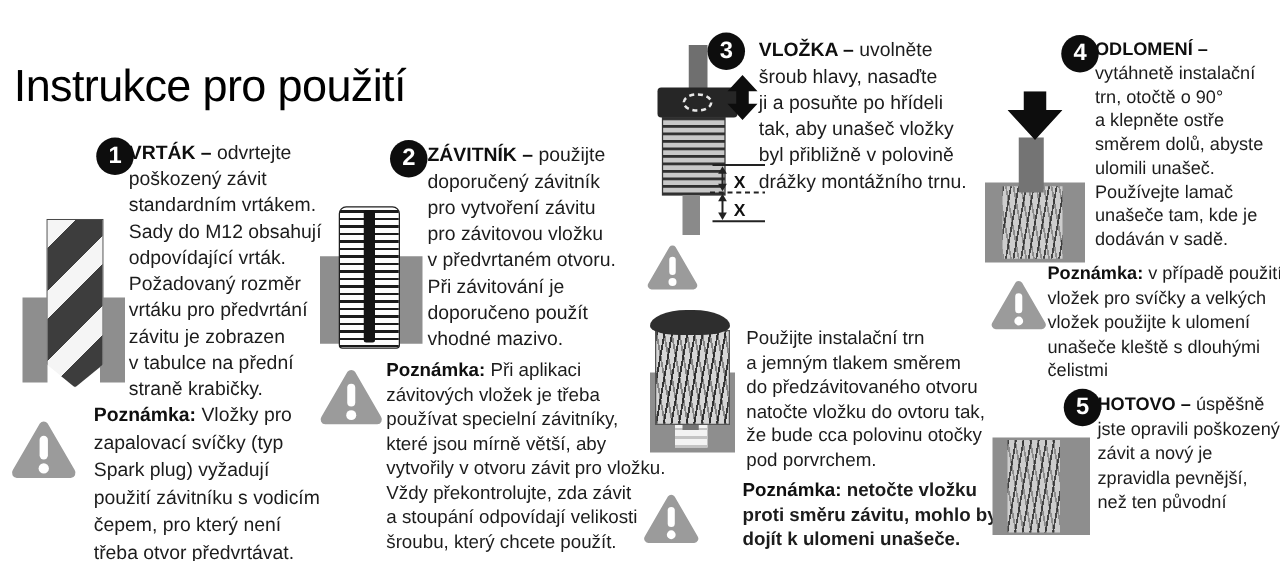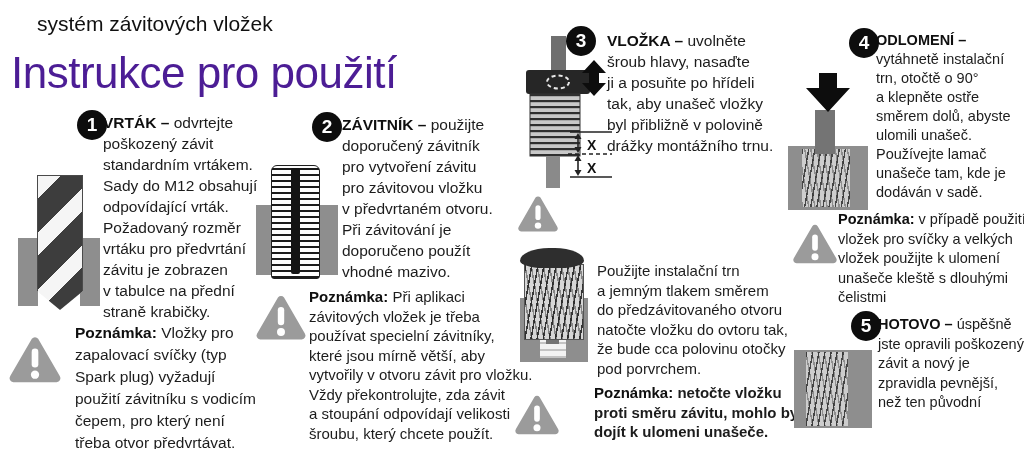--- a/index.html
+++ b/index.html
@@ -1,20 +1,20 @@
 <!DOCTYPE html>
 <html><head>
 <meta charset="utf-8">
 <style>
   html,body{margin:0;padding:0;background:#fff;}
   .page{position:relative;width:1024px;height:449px;background:#ffffff;overflow:hidden;
         font-family:"Liberation Sans",sans-serif;color:#1c1c1c;}
   .abs{position:absolute;}
   .subtitle{font-size:21px;color:#111;}
-  .title{font-size:44px;color:#4c1d95;letter-spacing:-0.5px;}
+  .title{font-size:36px;color:#000000;letter-spacing:-0.5px;}
   .badge{width:30px;height:30px;border-radius:50%;background:#0d0d0d;color:#fff;
          font-weight:bold;font-size:19px;line-height:30px;text-align:center;z-index:6;}
   .step-text{font-size:15.5px;line-height:21px;white-space:pre-line;}
   .step-text b, .note-text b{color:#0f0f0f;margin-top:48px;}
   .note-text{font-size:15px;line-height:19.5px;white-space:pre-line;}
   .small{font-size:14.5px;}
   .lh22{line-height:22px;font-size:15.5px;}
   .block{background:#8e8e8e;z-index:1;}
   
   .drill{background:#f5f5f5;border:1px solid #4a4a4a;z-index:2;
@@ -35,21 +35,20 @@
   .hole{background:#f3f3f3;z-index:2;
         background-image:repeating-linear-gradient(0deg,#c4c4c4 0 2px,rgba(0,0,0,0) 2px 7px);}
   .rod{background:#747474;z-index:3;}
   svg{display:block;}
 </style>
 </head>
 <body>
 
 <div class="page">
 
-  <div class="abs subtitle" style="left:37px;top:12px;">systém závitových vložek</div>
   <div class="abs title" style="left:11px;top:48px;">Instrukce pro použití</div>
 
   <div class="abs badge" style="left:77px;top:110px;">1</div>
   <div class="abs step-text" style="left:103px;top:112px;width:180px;"><b>VRTÁK –</b> <span>odvrtejte
 poškozený závit
 standardním vrtákem.
 Sady do M12 obsahují
 odpovídající vrták.
 Požadovaný rozměr
 vrtáku pro předvrtání

